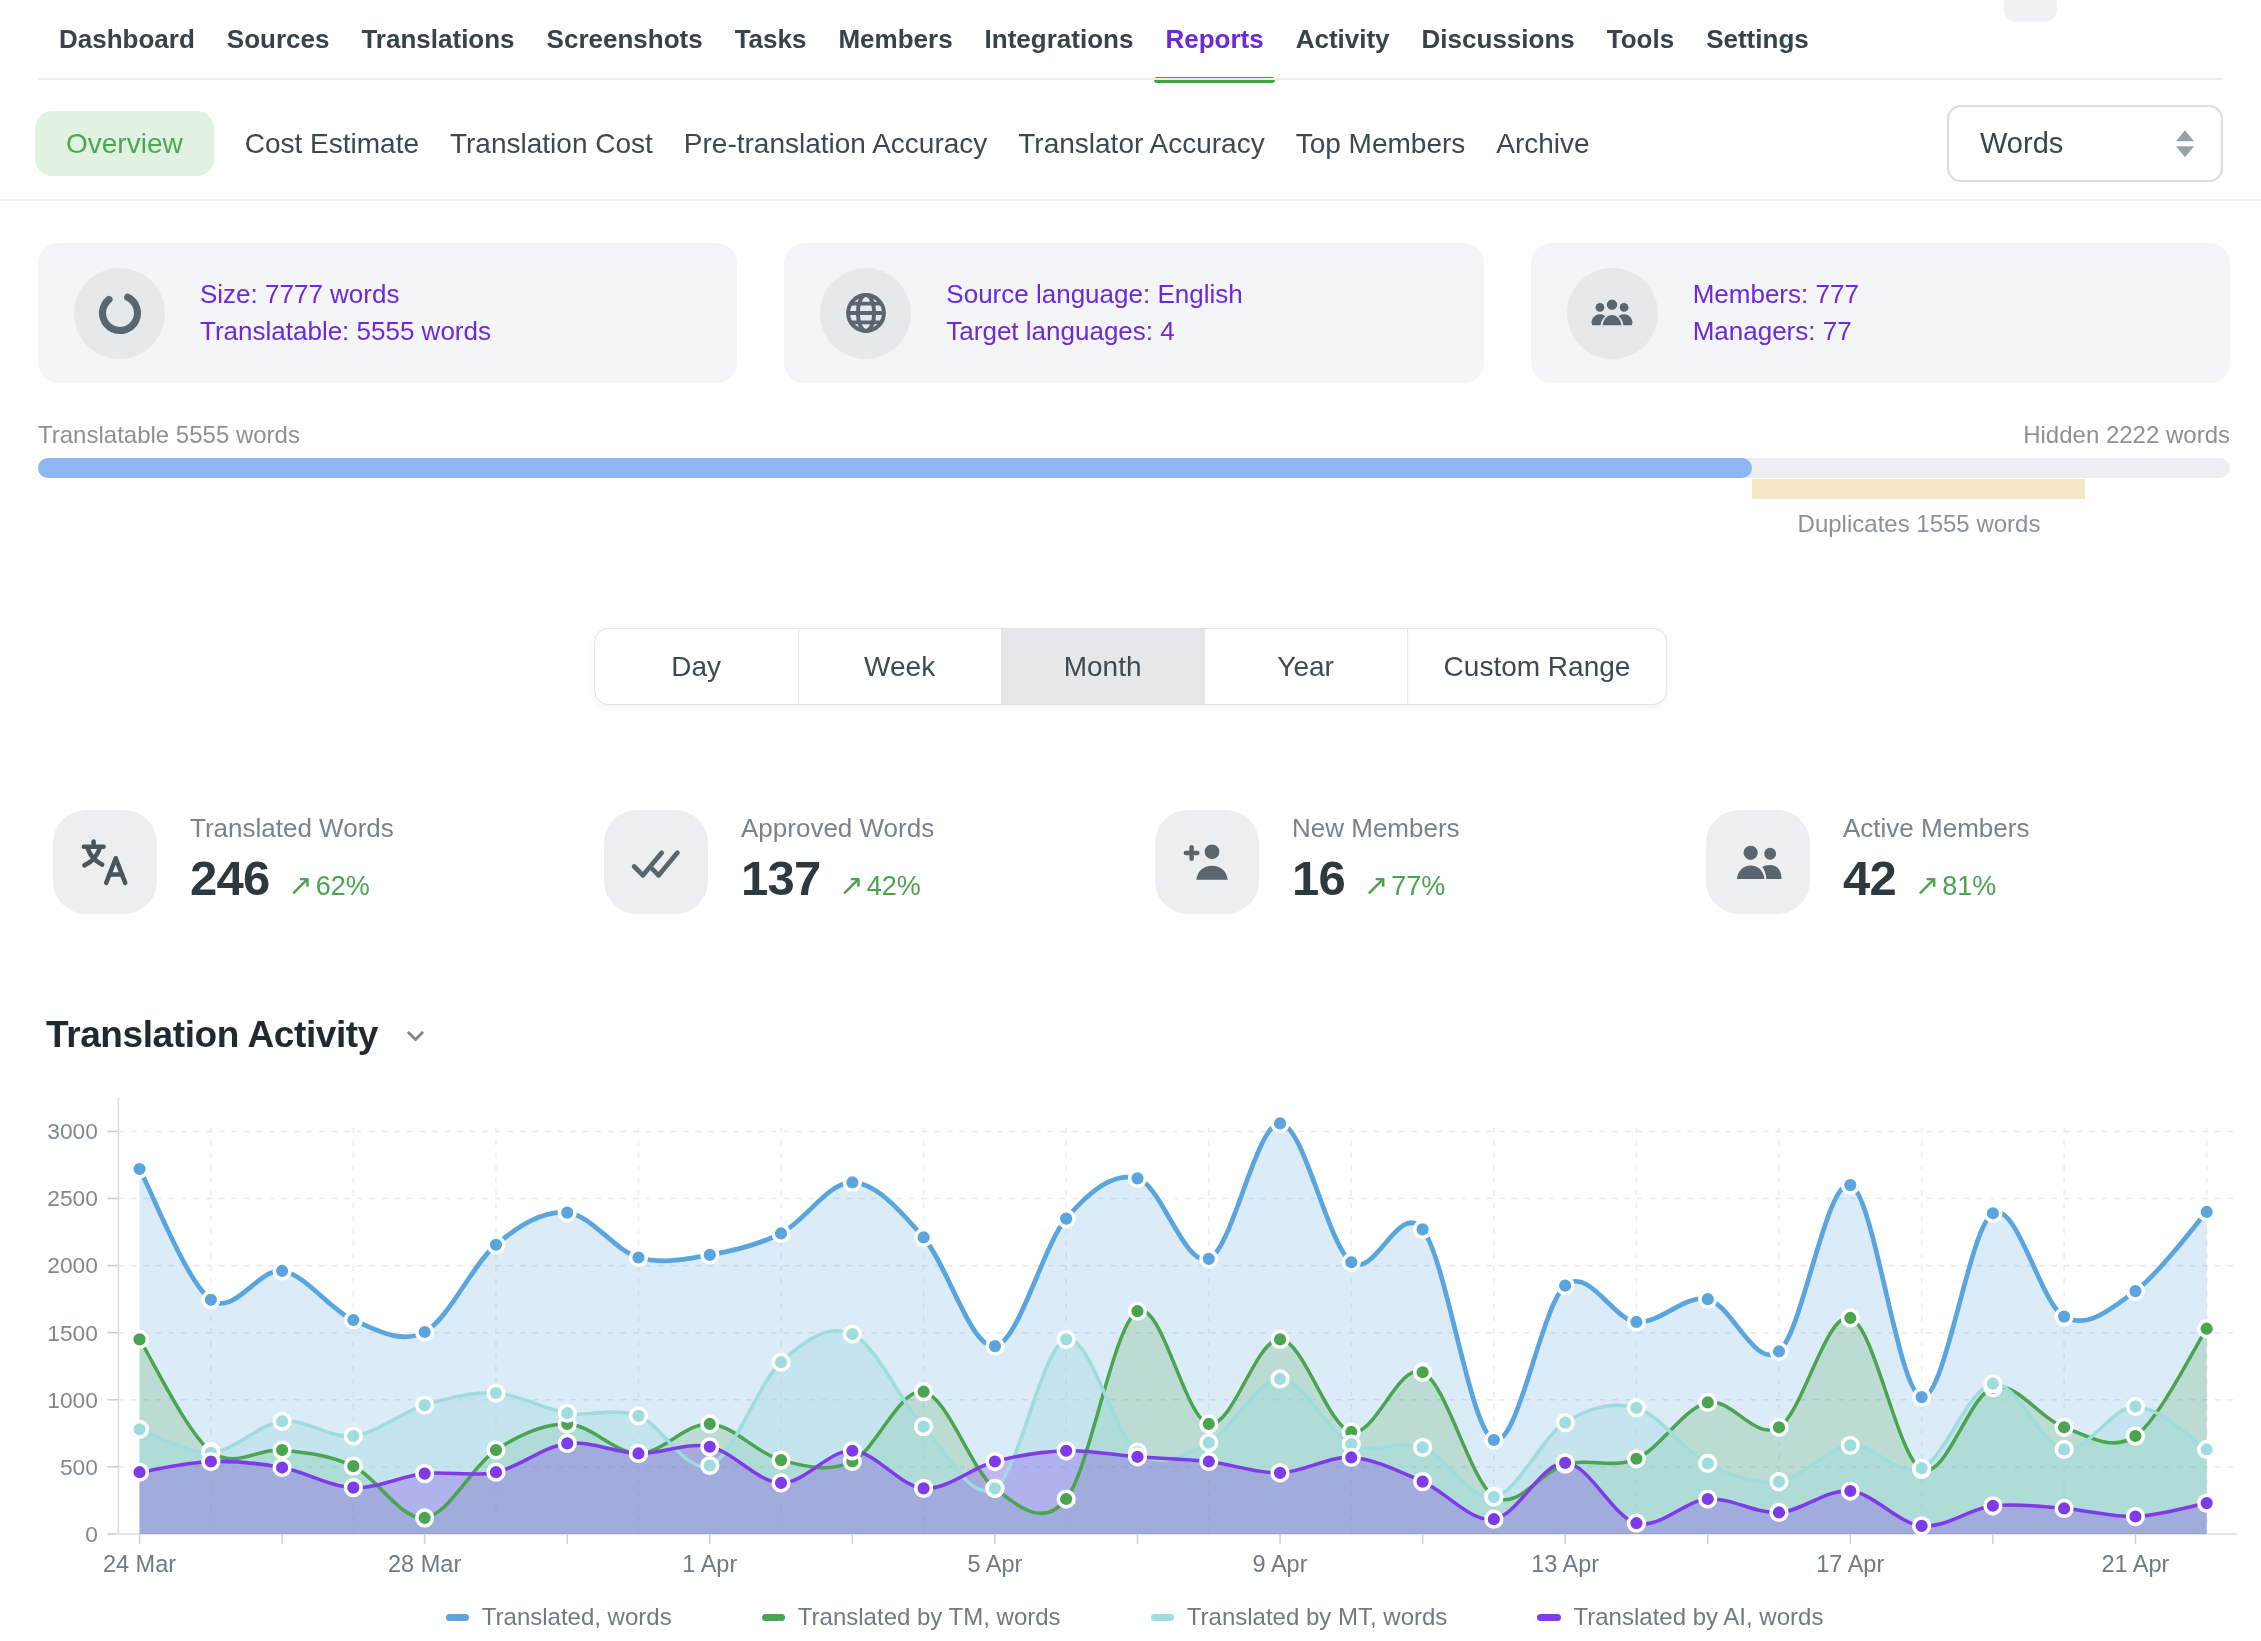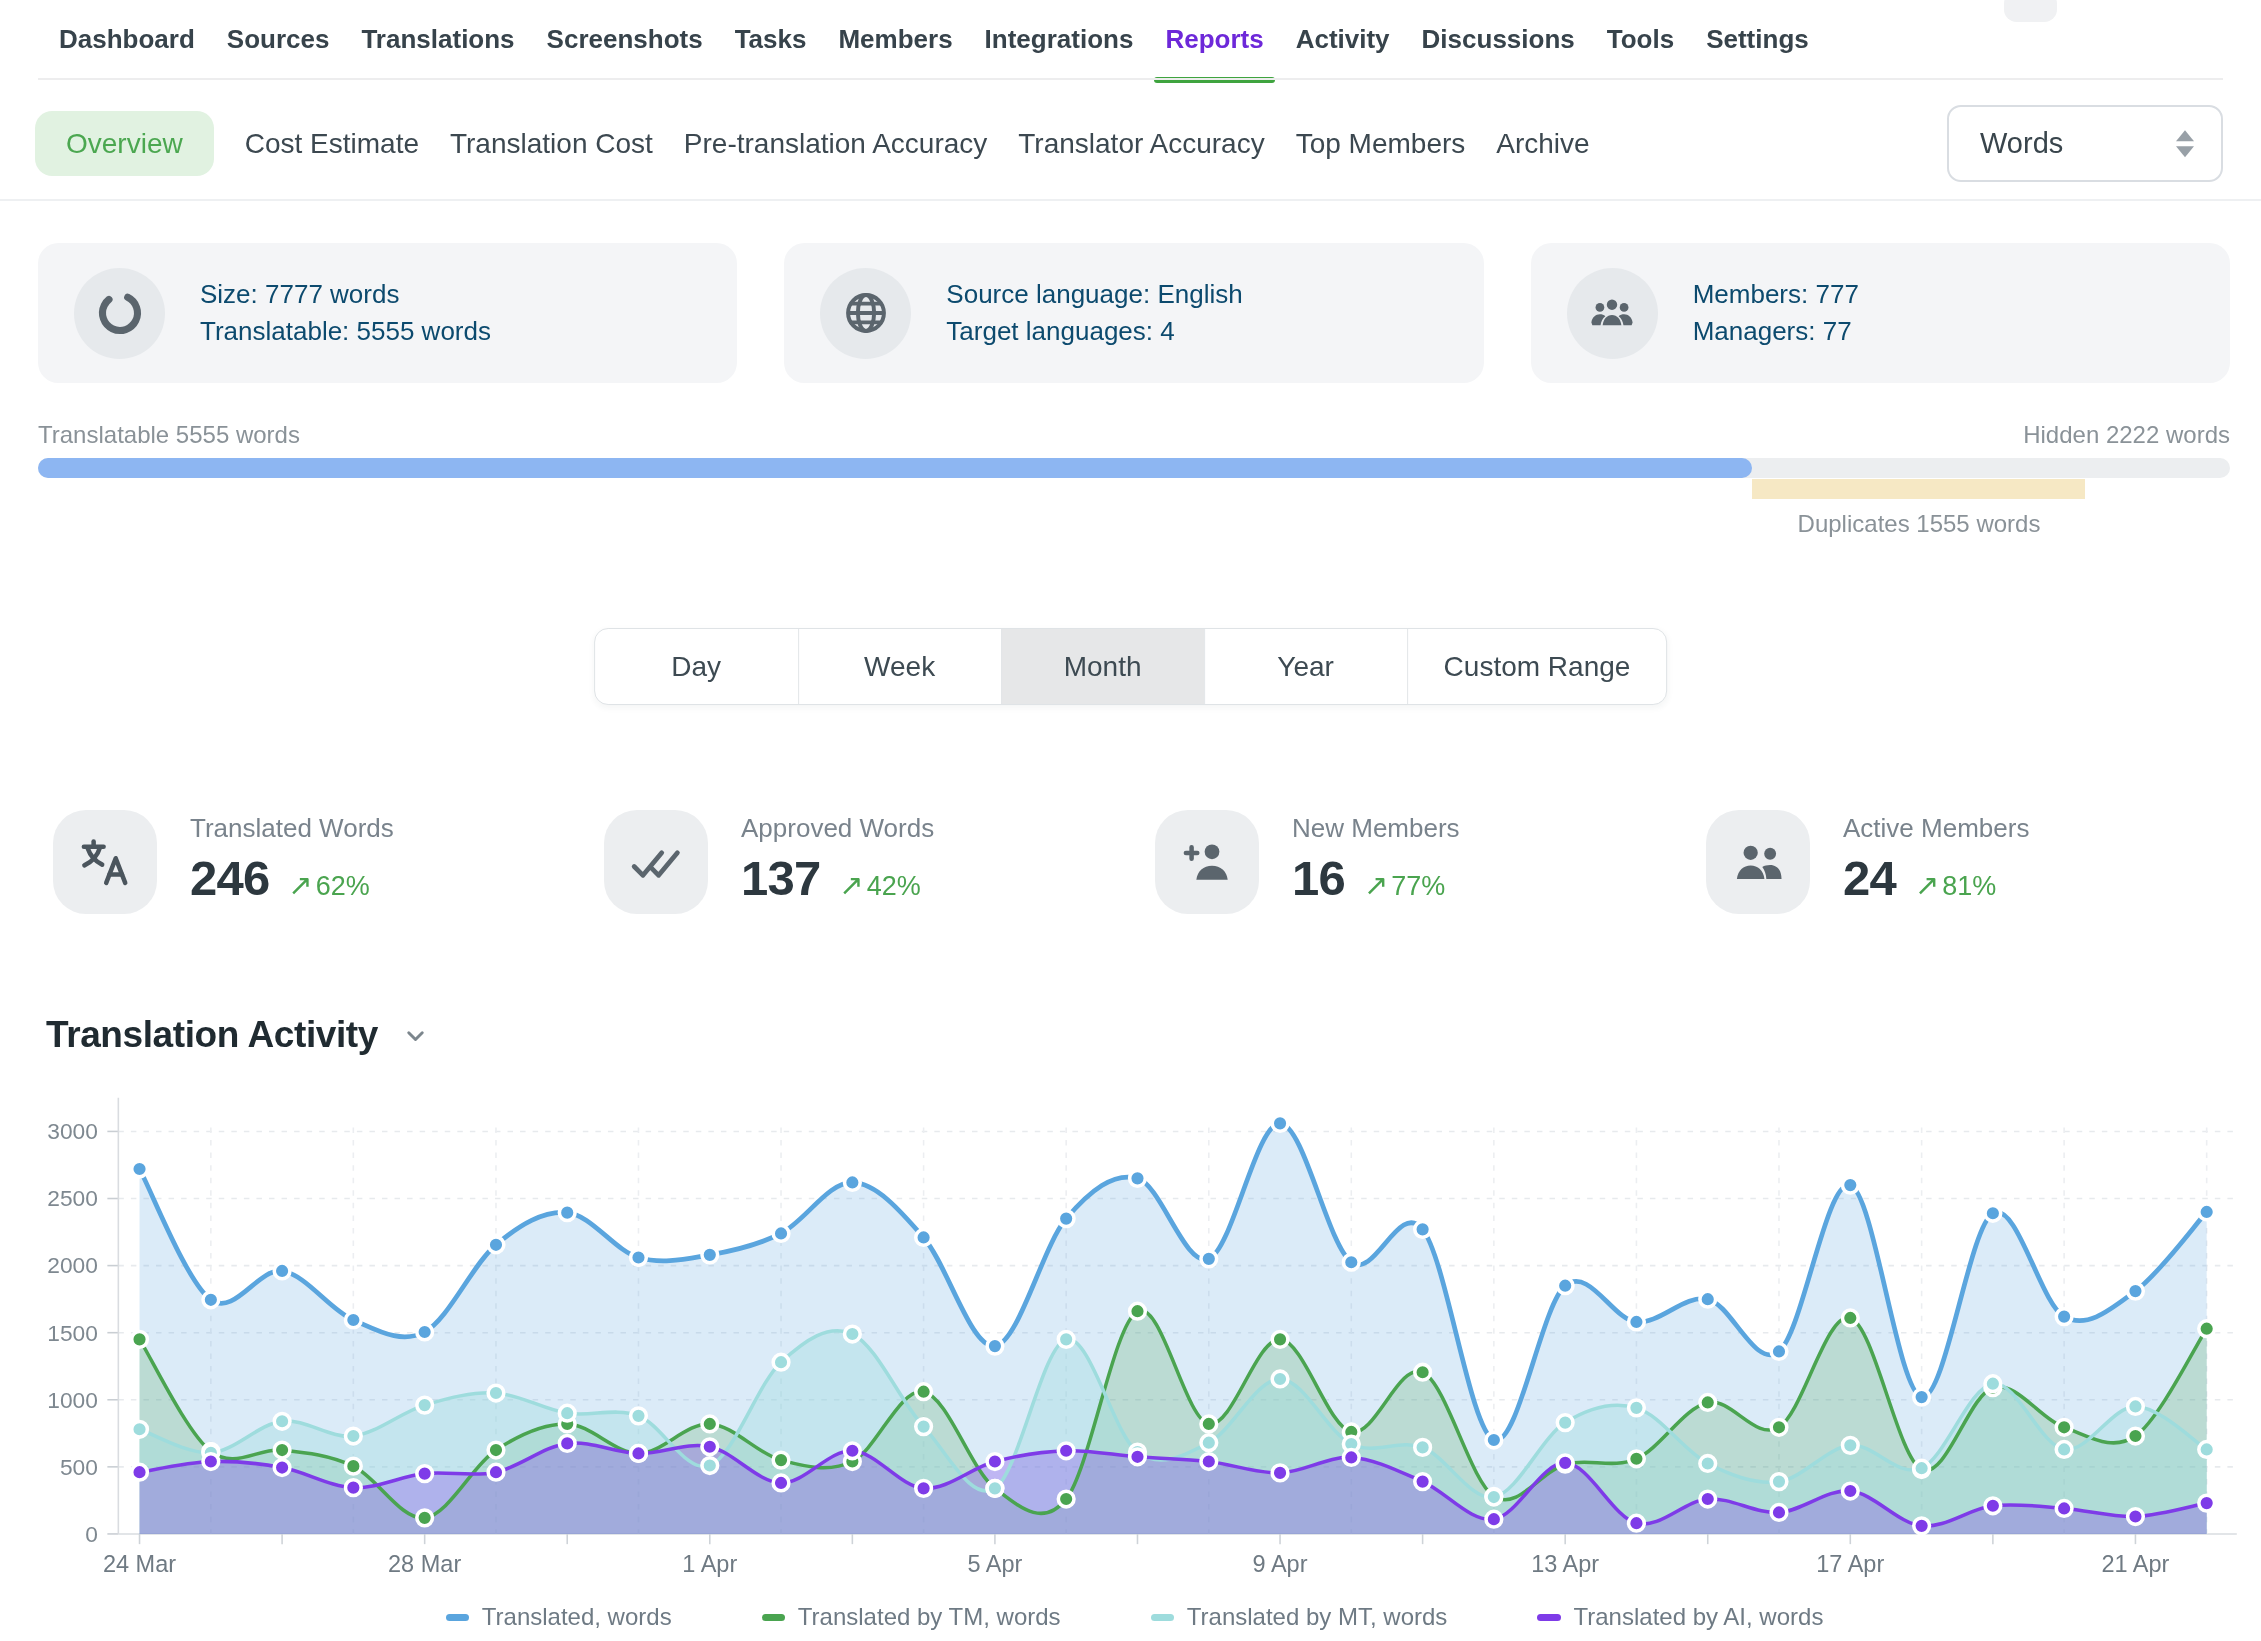--- a/index.html
+++ b/index.html
@@ -26,21 +26,21 @@
   .select-arrows{position:absolute;right:27px;top:50%;transform:translateY(-50%);display:flex;flex-direction:column;gap:5.5px;}
   .arr-up{width:0;height:0;border-left:9.4px solid transparent;border-right:9.4px solid transparent;border-bottom:11px solid #98a0a7;}
   .arr-down{width:0;height:0;border-left:9.4px solid transparent;border-right:9.4px solid transparent;border-top:11px solid #98a0a7;}
   .divider2{position:absolute;top:199px;left:0;right:0;height:2.4px;background:#eef0f2;}
   
   .cards{position:absolute;top:243px;left:38px;right:31px;display:flex;gap:47px;}
   .info-card{flex:1;height:140px;background:#f4f5f7;border-radius:20.4px;display:flex;align-items:center;}
   .card-badge{width:91px;height:91px;border-radius:50%;background:#e6e9ec;margin-left:36px;flex:none;
               display:flex;align-items:center;justify-content:center;}
   .card-badge svg{width:50px;height:50px;}
-  .card-lines{margin-left:35px;font-size:26px;color:#0c4a6e;line-height:1.42;}
+  .card-lines{margin-left:35px;font-size:26px;color:#6d28d9;line-height:1.42;}
   
   .p-left{position:absolute;left:38px;top:421px;font-size:24px;color:#8a9298;}
   .p-right{position:absolute;right:31px;top:421px;font-size:24px;color:#8a9298;}
   .track{position:absolute;top:458px;left:38px;right:31px;height:20.4px;border-radius:10.2px;background:#eceef0;}
   .track-fill{height:100%;border-radius:10.2px;background:#8db6f2;}
   .dup-bar{position:absolute;top:479px;height:20.4px;background:#f6e8c4;}
   .dup-label{position:absolute;top:510px;font-size:24px;color:#8a9298;transform:translateX(-50%);white-space:nowrap;}
   
   .range-tabs{position:absolute;top:628px;left:50%;transform:translateX(-50%);display:flex;height:75px;
               border:1.6px solid #dfe3e6;border-radius:14px;overflow:hidden;background:#fff;
@@ -237,21 +237,21 @@
         <svg viewBox="0 0 24 24" fill="#5b656d">
           <circle cx="8.7" cy="7.9" r="3"></circle>
           <circle cx="16.9" cy="8.3" r="2.5"></circle>
           <path d="M2.9 18.9c.4-3.4 2.8-5.6 5.8-5.6s5.4 2.2 5.8 5.6H2.9z"></path>
           <path d="M15.3 18.9c-.1-1.9-.7-3.7-1.7-5 .9-.5 2-.8 3.3-.8 2.6 0 4.4 1.8 4.7 4.6l.1 1.2h-6.4z"></path>
         </svg>
       </div>
       <div class="stat-body">
         <div class="stat-label">Active Members</div>
         <div class="stat-value-row">
-          <span class="stat-value">24</span>
+          <span class="stat-value">42</span>
           <span class="stat-delta">
             <span class="trend-glyph">↗</span>
             <span>81%</span>
           </span>
         </div>
       </div>
     </div>
   </div>
 
 <div class="activity-head">

